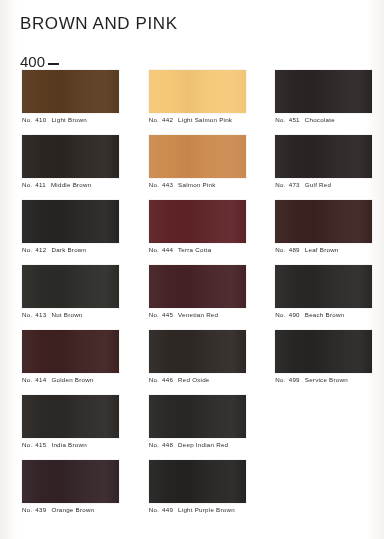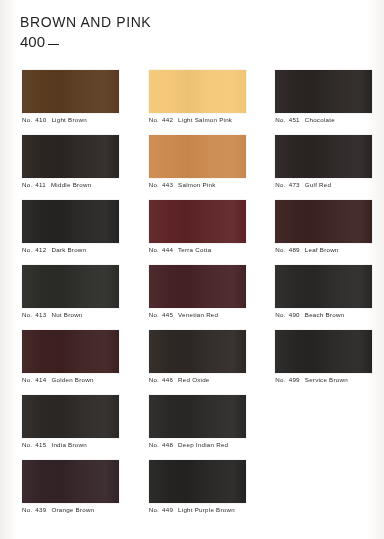--- a/index.html
+++ b/index.html
@@ -22,33 +22,33 @@
     background:
       linear-gradient(to right, #f2f0ee 0px, #ffffff 18px, #ffffff 366px, #f4f2f0 384px),
       #ffffff;
   }
   .header {
     position: absolute;
     left: 20px;
     top: 14px;
   }
   .chart-title {
-    font-size: 14px;
+    font-size: 17px;
     letter-spacing: 0.6px;
     color: #231f20;
     font-weight: 400;
     line-height: 1.15;
     white-space: nowrap;
   }
   .chart-subtitle {
     font-size: 15px;
     color: #231f20;
     font-weight: 400;
     line-height: 1.2;
-    margin-top: 3px;
+    margin-top: 19px;
     white-space: nowrap;
   }
   .chart-subtitle .dash {
     display: inline-block;
     vertical-align: 2px;
     margin-left: 3px;
     width: 11px;
     height: 1.4px;
     background: #231f20;
   }

